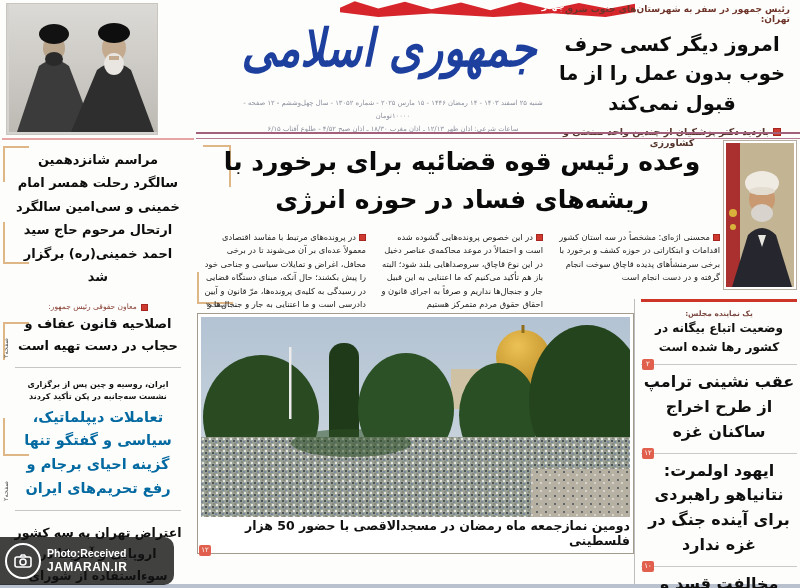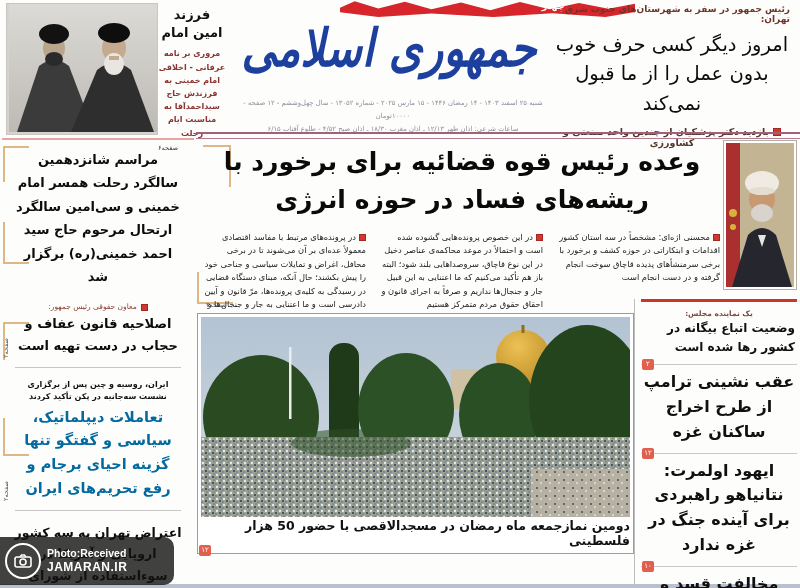--- a/index.html
+++ b/index.html
@@ -22,21 +22,21 @@
   .photo-memorial{left:6px;top:3px;width:150px;height:130px;border:1px solid #c9c6c0;background:#d5d3cf;}
   .memorial-text{left:158px;top:6px;width:68px;height:130px;text-align:center;}
   .memorial-title{font-size:13px;font-weight:bold;color:#111;line-height:1.4;margin-bottom:5px;}
   .memorial-body{font-size:8px;font-weight:bold;color:#8a3434;line-height:1.65;}
   .memorial-ref{font-size:6.5px;color:#333;margin-top:4px;text-align:left;}
   .pink-line{left:2px;top:138px;width:192px;height:2px;background:#e6a6a6;}
 
   
   .pres{left:548px;top:4px;width:248px;text-align:center;}
   .pres-kicker{font-size:9px;font-weight:bold;color:#6e342a;margin-bottom:6px;text-align:right;padding-right:6px;}
-  .pres-headline{font-size:19.5px;font-weight:normal;color:#0c0c0c;line-height:1.5;}
+  .pres-headline{font-size:19.5px;font-weight:bold;color:#0c0c0c;line-height:1.5;}
   .pres-sub{margin-top:8px;font-size:9.5px;font-weight:bold;color:#55352c;}
   .sq{display:inline-block;width:6px;height:6px;background:#cf3a30;margin-left:4px;vertical-align:middle;border:1px solid #a82620;}
 
   
   .rule-maroon{left:196px;top:132px;width:604px;height:4px;border-top:2px solid #a2607a;border-bottom:1px solid #b27b91;}
   .gold{border-color:#dfb685;border-style:solid;border-width:0;}
   .gb1{left:203px;top:145px;width:26px;height:40px;border-top-width:2px;border-right-width:2px;}
   .gb2{left:197px;top:272px;width:34px;height:30px;border-left-width:2px;border-bottom-width:2px;}
   .gb3{left:3px;top:146px;width:24px;height:34px;border-top-width:2px;border-left-width:2px;}
   .gb4{left:3px;top:222px;width:24px;height:40px;border-left-width:2px;border-bottom-width:2px;}
@@ -125,25 +125,20 @@
       <path d="M8 128 L30 62 Q45 50 60 62 L85 128 Z" fill="#3b3b3b"></path>
       <ellipse cx="45" cy="44" rx="11" ry="13" fill="#b9a48c"></ellipse>
       <ellipse cx="45" cy="55" rx="9" ry="7" fill="#2a2a2a"></ellipse>
       <ellipse cx="45" cy="30" rx="15" ry="10" fill="#121212"></ellipse>
       <path d="M62 128 L88 66 Q105 52 122 66 L145 128 Z" fill="#2e2e2e"></path>
       <ellipse cx="105" cy="44" rx="12" ry="14" fill="#c4ab90"></ellipse>
       <ellipse cx="105" cy="60" rx="10" ry="11" fill="#e9e6e1"></ellipse>
       <ellipse cx="105" cy="29" rx="16" ry="10" fill="#0e0e0e"></ellipse>
       <rect x="100" y="52" width="10" height="4" fill="#c4ab90"></rect>
     </svg>
-  </div>
-  <div class="abs memorial-text">
-    <div class="memorial-title">فرزند امین امام</div>
-    <div class="memorial-body">مروری بر نامه عرفانی - اخلاقی امام خمینی به فرزندش حاج سیداحمدآقا به مناسبت ایام رحلت</div>
-    <div class="memorial-ref">صفحه۶</div>
   </div>
   <div class="abs pink-line"></div>
 
   <div class="abs pres">
     <div class="pres-kicker">رئیس جمهور در سفر به شهرستان‌های جنوب شرق تهران:</div>
     <div class="pres-headline">امروز دیگر کسی حرف خوب بدون عمل را از ما قبول نمی‌کند</div>
     <div class="pres-sub">
       <span class="sq"></span><span>بازدید دکتر پزشکیان از چندین واحد صنعتی و کشاورزی</span>
     </div>
   </div>
@@ -229,21 +224,21 @@
     </svg>
     <div class="caption">دومین نمازجمعه ماه رمضان در مسجدالاقصی با حضور 50 هزار فلسطینی</div>
   </div>
   <span class="abs badge cap-badge">۱۲</span>
 
   <div class="abs sidebar">
     <div class="sb-redline"></div>
 
     <div class="sb-item">
       <div class="sb-kicker">یک نماینده مجلس:</div>
-      <div class="sb-title" style="font-size:12px;text-align:right;">وضعیت اتباع بیگانه در کشور رها شده است</div>
+      <div class="sb-title" style="font-size:12px;">وضعیت اتباع بیگانه در کشور رها شده است</div>
       <span class="badge">۲</span>
     </div>
 
     <div class="sb-item">
       <div class="sb-title">عقب نشینی ترامپ از طرح اخراج ساکنان غزه</div>
       <span class="badge">۱۲</span>
     </div>
 
     <div class="sb-item">
       <div class="sb-title">ایهود اولمرت: نتانیاهو راهبردی برای آینده جنگ در غزه ندارد</div>

